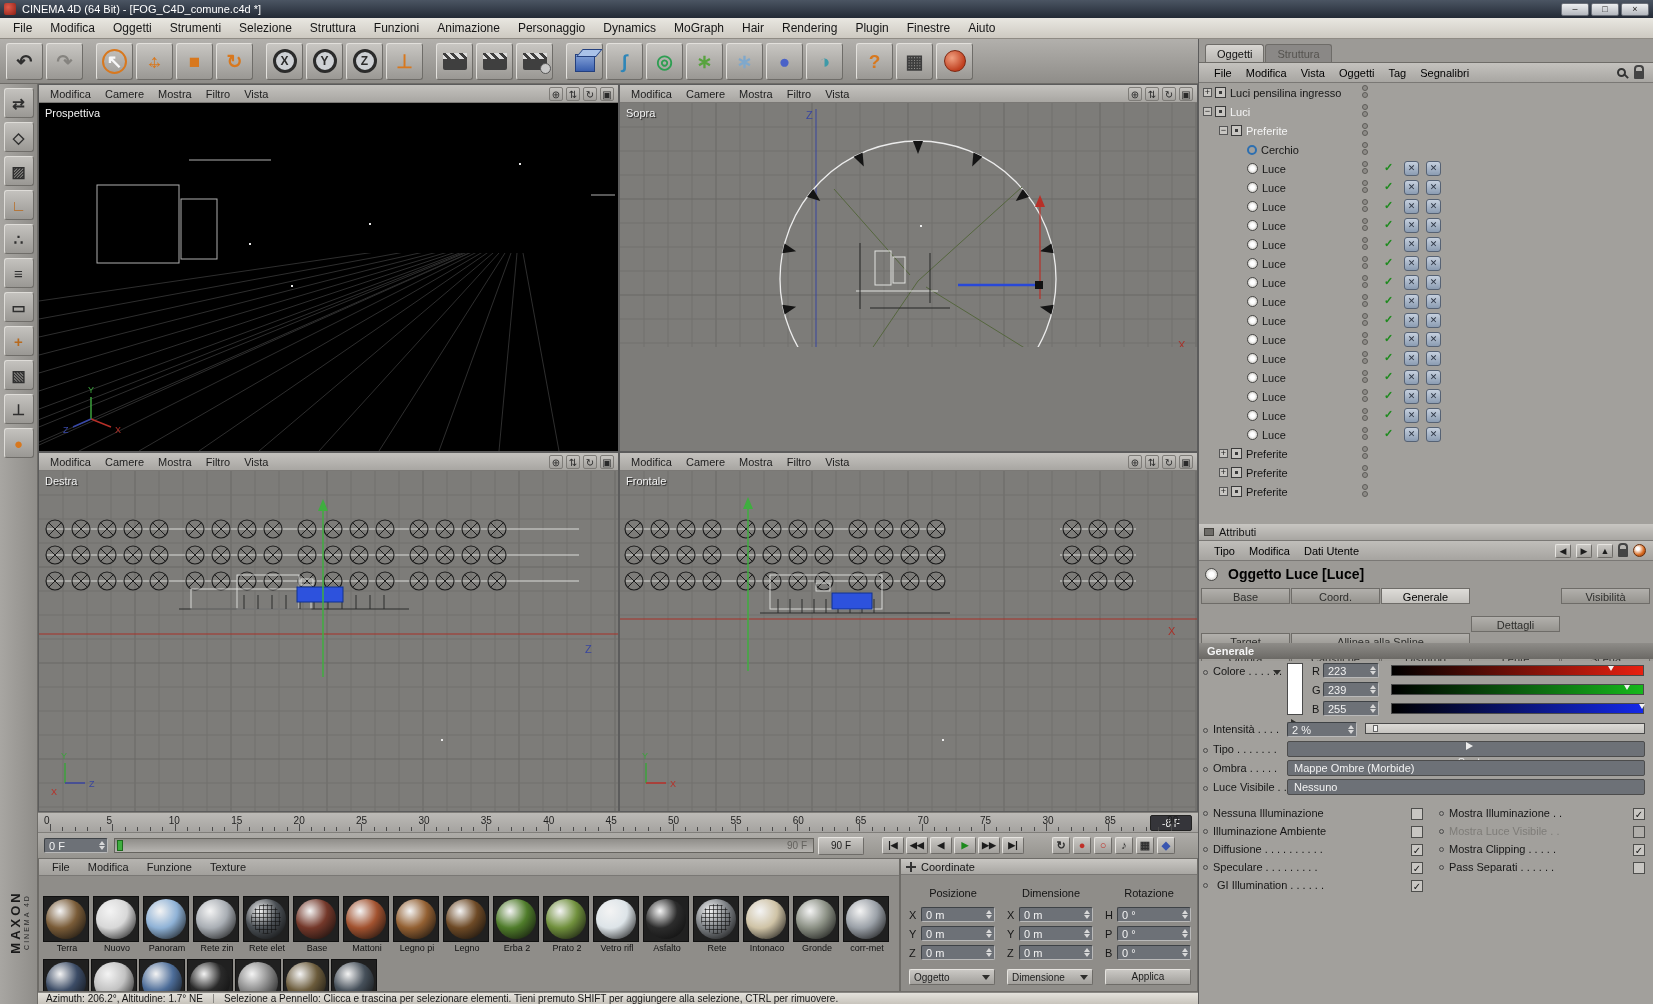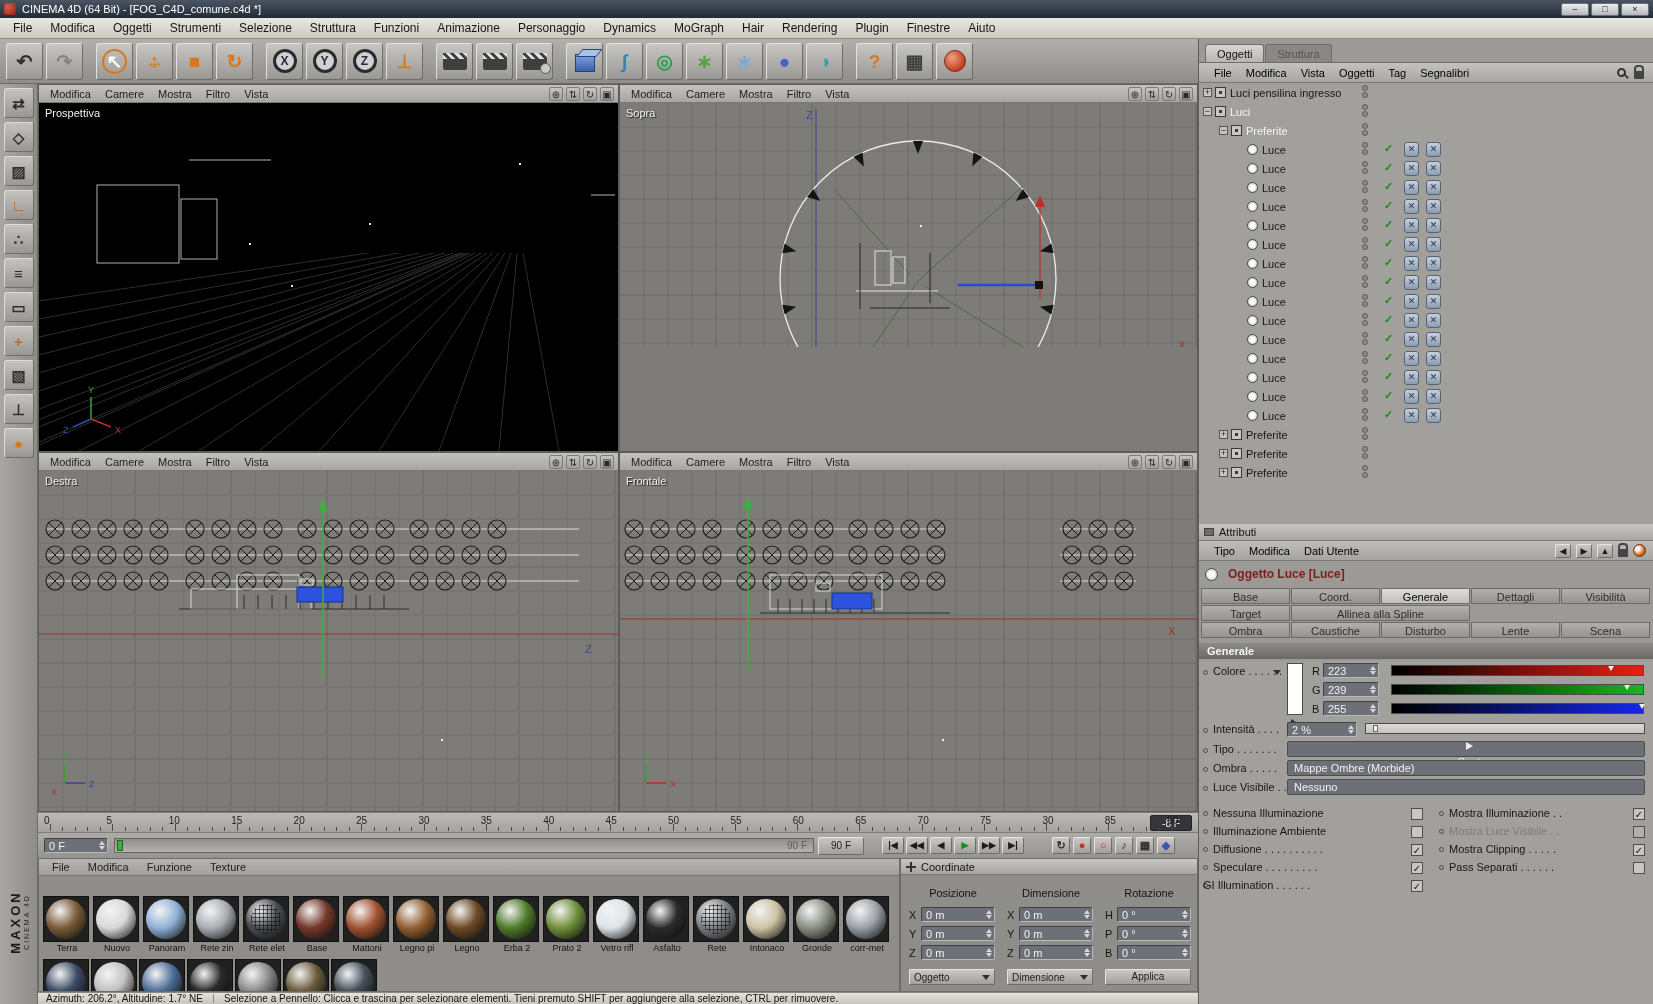--- a/index.html
+++ b/index.html
@@ -122,21 +122,21 @@
 .tdot{width:6px;height:6px;border-radius:50%;background:#8e8c88;border:1px solid #5e5c58;}
 .tcheck{position:absolute;left:185px;top:2px;color:#1e8a1e;font-weight:bold;font-size:11px;}
 .ttag{position:absolute;top:2px;width:15px;height:15px;border-radius:3px;background:linear-gradient(#c6d0de,#8b9cb2);border:1px solid #566274;color:#2e3644;font-size:9px;line-height:13px;text-align:center;}
 
 #attr-header{position:absolute;left:0;top:485px;width:455px;height:17px;}
 .panel-ico{width:10px;height:8px;background:#6e6c68;border:1px solid #44423e;flex:none;}
 #attr-menu{position:absolute;left:0;top:502px;width:455px;height:20px;background:linear-gradient(#c0beba,#a6a4a0);border-bottom:1px solid #7a7875;display:flex;align-items:center;padding-left:8px;font-size:11px;}
 #attr-nav{margin-left:auto;display:flex;gap:5px;margin-right:8px;align-items:center;}
 .navbtn{width:16px;height:14px;font-size:9px;line-height:13px;text-align:center;}
 .c4dball{width:13px;height:13px;border-radius:50%;background:radial-gradient(circle at 35% 35%,#fff 15%,#d86a20 60%,#8a3a0e);border:1px solid #6a2e0a;}
-#attr-objrow{position:absolute;left:6px;top:526px;width:449px;height:18px;display:flex;align-items:center;gap:6px;font-size:12px;color:#7f1d1d;}
+#attr-objrow{position:absolute;left:6px;top:526px;width:449px;height:18px;display:flex;align-items:center;gap:6px;font-size:14px;color:#000000;}
 #attr-tabs{position:absolute;left:2px;top:549px;width:451px;}
 .atrow{display:flex;gap:1px;margin-bottom:1px;}
 .atab{height:16px;font-size:11px;text-align:center;line-height:16px;background:linear-gradient(#b2b0ac,#96948f);border:1px solid #6e6c68;color:#2e2e2c;white-space:nowrap;overflow:hidden;}
 .atab.active{background:linear-gradient(#dedcd8,#c2c0bc);color:#000;}
 .asection{position:absolute;left:0;top:604px;width:455px;height:16px;background:linear-gradient(#8e8c88,#6b6965);color:#f4f4f4;font-weight:bold;font-size:11px;line-height:16px;padding-left:8px;}
 #attr-content{position:absolute;left:0;top:622px;width:455px;height:343px;background:#a2a09c;}
 .pdot{position:absolute;width:5px;height:5px;border:1px solid #4a4a4a;border-radius:50%;}
 .ddarrow{position:absolute;width:0;height:0;border-left:4px solid transparent;border-right:4px solid transparent;border-top:5px solid #2e2e2c;}
 .swatch{position:absolute;background:#fff;border:1px solid #4a4a4a;}
 .swexp{position:absolute;width:0;height:0;border-top:3px solid transparent;border-bottom:3px solid transparent;border-left:5px solid #2e2e2c;}
@@ -1363,20 +1363,29 @@
         <span class="texp">−</span>
         <span class="tico null"></span>
         <span class="tlabel">Preferite</span>
         <span class="tdots">
           <span class="tdot"></span>
           <span class="tdot"></span>
         </span>
       </div>
       <div class="trow" style="padding-left: 36px;">
         <span class="texp-spacer"></span>
+        <span class="tico circle"></span>
+        <span class="tlabel">Cerchio</span>
+        <span class="tdots">
+          <span class="tdot"></span>
+          <span class="tdot"></span>
+        </span>
+      </div>
+      <div class="trow" style="padding-left: 36px;">
+        <span class="texp-spacer"></span>
         <span class="tico light"></span>
         <span class="tlabel">Luce</span>
         <span class="tdots">
           <span class="tdot"></span>
           <span class="tdot"></span>
         </span>
         <span class="tcheck">✓</span>
         <span class="ttag" style="left: 205px;">✕</span>
         <span class="ttag" style="left: 227px;">✕</span>
       </div>
@@ -1597,21 +1606,21 @@
   </div>
   <div id="attr-objrow">
     <span class="tico light big"></span>
     <b>Oggetto Luce [Luce]</b>
   </div>
   <div id="attr-tabs">
       <div class="atrow">
         <div class="atab" style="width: 89px;">Base</div>
         <div class="atab" style="width: 89px;">Coord.</div>
         <div class="atab active" style="width: 89px;">Generale</div>
-        <div class="atab" style="width: 89px;">Dettagli</div>
+        <div class="atab" style="width: 89px; margin-top: 28px;">Dettagli</div>
         <div class="atab" style="width: 89px;">Visibilità</div>
       </div>
       <div class="atrow">
         <div class="atab" style="width: 89px;">Target</div>
         <div class="atab" style="width: 179px;">Allinea alla Spline</div>
       </div>
       <div class="atrow">
         <div class="atab" style="width: 89px;">Ombra</div>
         <div class="atab" style="width: 89px;">Caustiche</div>
         <div class="atab" style="width: 89px;">Disturbo</div>
@@ -1701,21 +1710,21 @@
       <span class="pdot" style="left: 4px; top: 168px;"></span>
       <span class="atext" style="left: 14px; top: 164px;">Illuminazione Ambiente</span>
       <span class="cb" style="left: 212px; top: 165px;"></span>
       <span class="pdot" style="left: 4px; top: 186px;"></span>
       <span class="atext" style="left: 14px; top: 182px;">Diffusione . . . . . . . . . .</span>
       <span class="cb" style="left: 212px; top: 183px;">✓</span>
       <span class="pdot" style="left: 4px; top: 204px;"></span>
       <span class="atext" style="left: 14px; top: 200px;">Speculare . . . . . . . . .</span>
       <span class="cb" style="left: 212px; top: 201px;">✓</span>
       <span class="pdot" style="left: 4px; top: 222px;"></span>
-      <span class="atext" style="left: 4px; top: 218px;">GI Illumination . . . . . .</span>
+      <span class="atext" style="left: 18px; top: 218px;">GI Illumination . . . . . .</span>
       <span class="cb" style="left: 212px; top: 219px;">✓</span>
       <span class="pdot" style="left: 240px; top: 150px;"></span>
       <span class="atext" style="left: 250px; top: 146px;">Mostra Illuminazione . .</span>
       <span class="cb" style="left: 434px; top: 147px;">✓</span>
       <span class="pdot" style="left: 240px; top: 168px;"></span>
       <span class="atext dis" style="left: 250px; top: 164px;">Mostra Luce Visibile . .</span>
       <span class="cb dis" style="left: 434px; top: 165px;"></span>
       <span class="pdot" style="left: 240px; top: 186px;"></span>
       <span class="atext" style="left: 250px; top: 182px;">Mostra Clipping . . . . .</span>
       <span class="cb" style="left: 434px; top: 183px;">✓</span>

